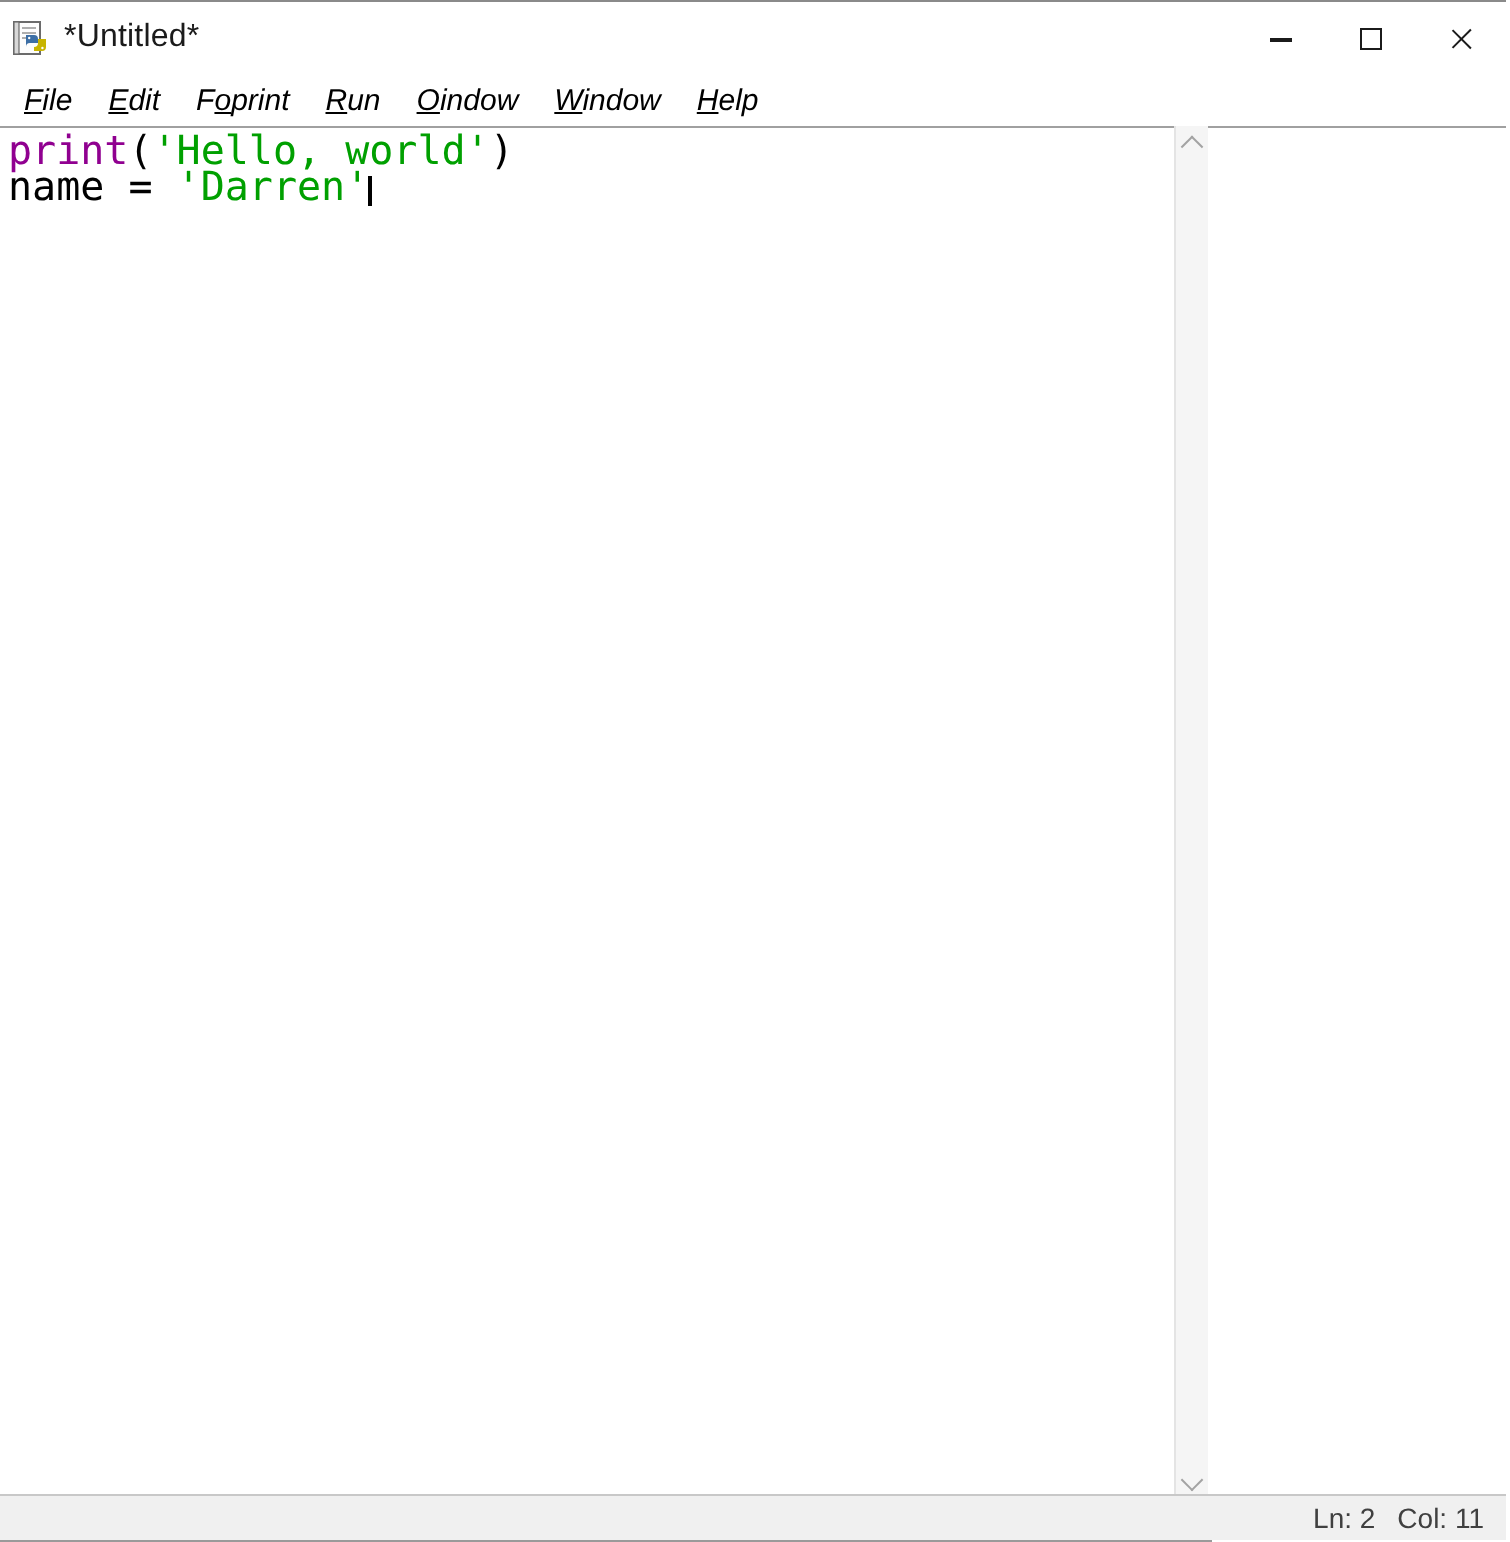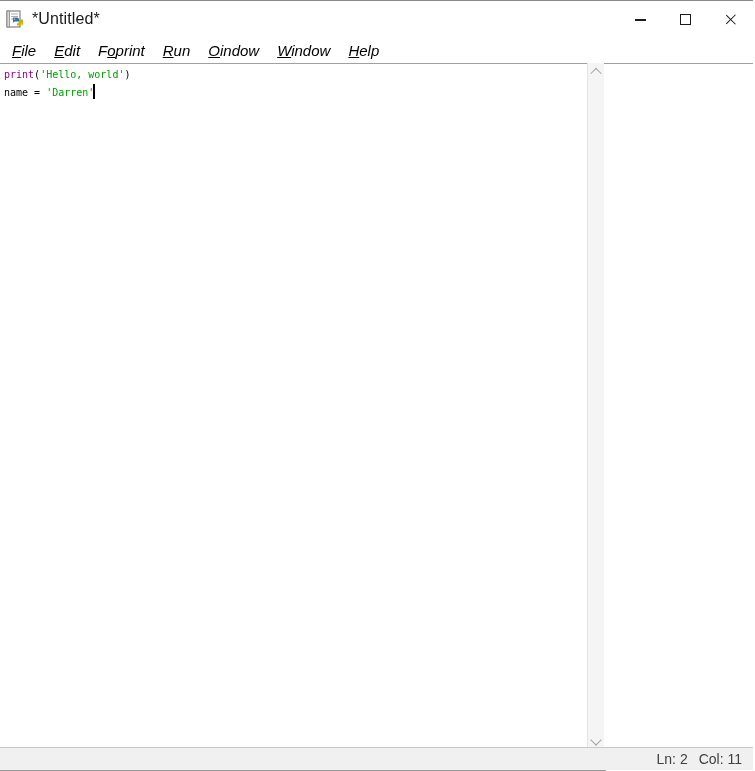--- a/index.html
+++ b/index.html
@@ -136,21 +136,21 @@
     box-sizing: border-box;
     border-top: 1px solid #a0a0a0;
     overflow: hidden;
   }
   .code {
     position: absolute;
     left: 4px;
     top: 2px;
     right: 26px;
     font-family: "DejaVu Sans Mono", "Liberation Mono", monospace;
-    font-size: 10px;
+    font-size: 20px;
     line-height: 18px;
     white-space: pre;
     color: #000000;
   }
   .tok-builtin { color: #900090; }
   .tok-string  { color: #00a000; }
   .tok-plain   { color: #000000; }
   .caret {
     display: inline-block;
     width: 2px;

